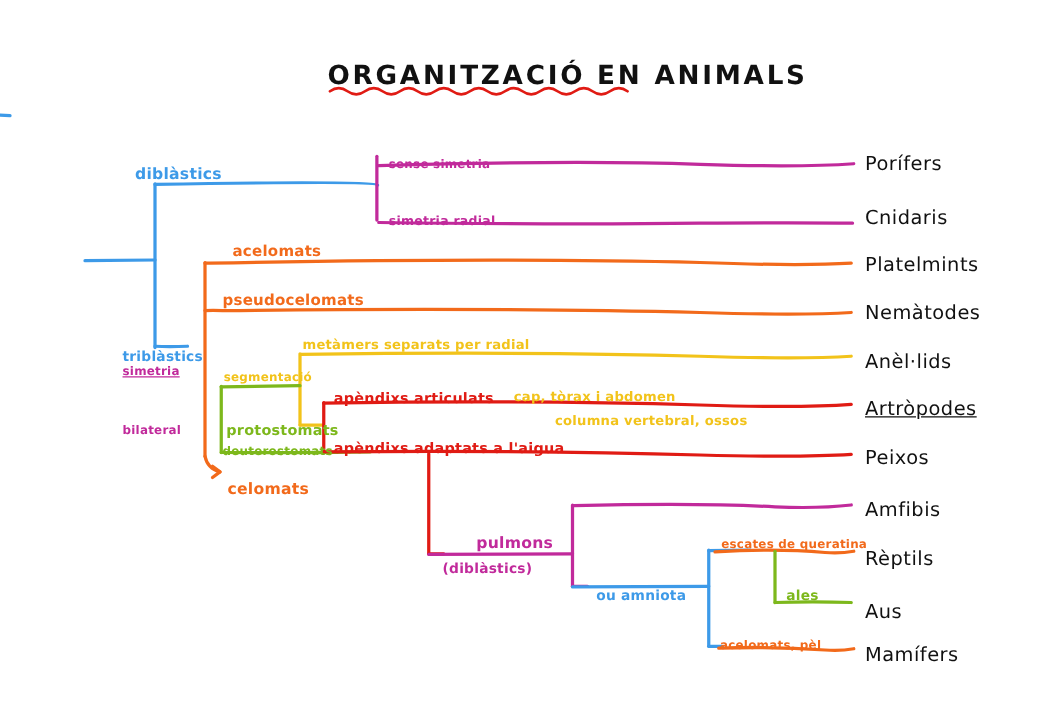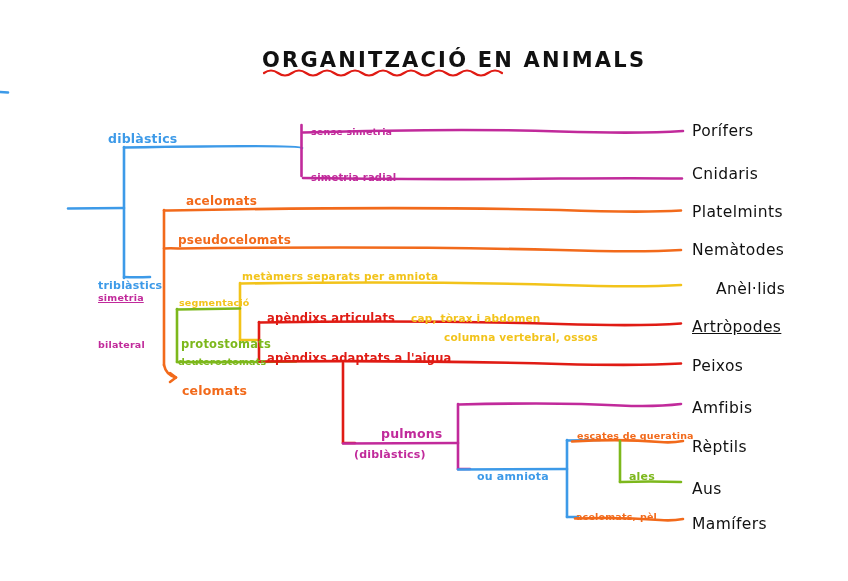--- a/index.html
+++ b/index.html
@@ -97,39 +97,39 @@
     </g>
   </svg>
 
   <div class="lbl title" style="left:262px;top:48px;">ORGANITZACIÓ EN ANIMALS</div>
 
   <div id="taxa-layer">
       <div class="lbl taxon" style="left: 692px; top: 122px;">Porífers</div>
       <div class="lbl taxon" style="left: 692px; top: 165px;">Cnidaris</div>
       <div class="lbl taxon" style="left: 692px; top: 203px;">Platelmints</div>
       <div class="lbl taxon" style="left: 692px; top: 241px;">Nemàtodes</div>
-      <div class="lbl taxon" style="left: 692px; top: 280px; margin-left: 24px;">Anèl·lids</div>
+      <div class="lbl taxon" style="left: 692px; top: 280px;">Anèl·lids</div>
       <div class="lbl taxon" style="left: 692px; top: 318px; text-decoration: underline;">Artròpodes</div>
       <div class="lbl taxon" style="left: 692px; top: 357px;">Peixos</div>
       <div class="lbl taxon" style="left: 692px; top: 399px;">Amfibis</div>
       <div class="lbl taxon" style="left: 692px; top: 438px;">Rèptils</div>
       <div class="lbl taxon" style="left: 692px; top: 480px;">Aus</div>
       <div class="lbl taxon" style="left: 692px; top: 515px;">Mamífers</div>
     </div>
   <div id="branch-layer">
       <div class="lbl branch b-blue" style="left: 108px; top: 131px; font-size: 12.5px;">diblàstics</div>
       <div class="lbl branch b-blue" style="left: 98px; top: 279px; font-size: 11px;">triblàstics</div>
       <div class="lbl branch b-magenta" style="left: 98px; top: 292px; font-size: 9.5px; text-decoration: underline;">simetria</div>
       <div class="lbl branch b-magenta" style="left: 98px; top: 304px; font-size: 9.5px; margin-top: 35px;">bilateral</div>
       <div class="lbl branch b-magenta" style="left: 311px; top: 126px; font-size: 9.5px;">sense simetria</div>
       <div class="lbl branch b-magenta" style="left: 311px; top: 172px; font-size: 10px;">simetria radial</div>
       <div class="lbl branch b-orange" style="left: 186px; top: 194px; font-size: 12px;">acelomats</div>
       <div class="lbl branch b-orange" style="left: 178px; top: 233px; font-size: 12px;">pseudocelomats</div>
       <div class="lbl branch b-orange" style="left: 182px; top: 383px; font-size: 12.5px;">celomats</div>
-      <div class="lbl branch b-yellow" style="left: 242px; top: 270px; font-size: 10.5px;">metàmers separats per amniota</div>
+      <div class="lbl branch b-yellow" style="left: 242px; top: 270px; font-size: 10.5px;">metàmers separats per radial</div>
       <div class="lbl branch b-yellow" style="left: 179px; top: 297px; font-size: 9.5px;">segmentació</div>
       <div class="lbl branch b-green" style="left: 181px; top: 317px; font-size: 11.5px; margin-top: 20px;">protostomats</div>
       <div class="lbl branch b-green" style="left: 178px; top: 356px; font-size: 9.5px;">deuterostomats</div>
       <div class="lbl branch b-red" style="left: 267px; top: 311px; font-size: 11.5px;">apèndixs articulats</div>
       <div class="lbl branch b-yellow" style="left: 411px; top: 312px; font-size: 10.5px;">cap, tòrax i abdomen</div>
       <div class="lbl branch b-red" style="left: 267px; top: 351px; font-size: 11.5px;">apèndixs adaptats a l'aigua</div>
       <div class="lbl branch b-yellow" style="left: 444px; top: 331px; font-size: 10.5px;">columna vertebral, ossos</div>
       <div class="lbl branch b-magenta" style="left: 381px; top: 426px; font-size: 12.5px;">pulmons</div>
       <div class="lbl branch b-magenta" style="left: 354px; top: 448px; font-size: 11px;">(diblàstics)</div>
       <div class="lbl branch b-blue" style="left: 477px; top: 470px; font-size: 11px;">ou amniota</div>

